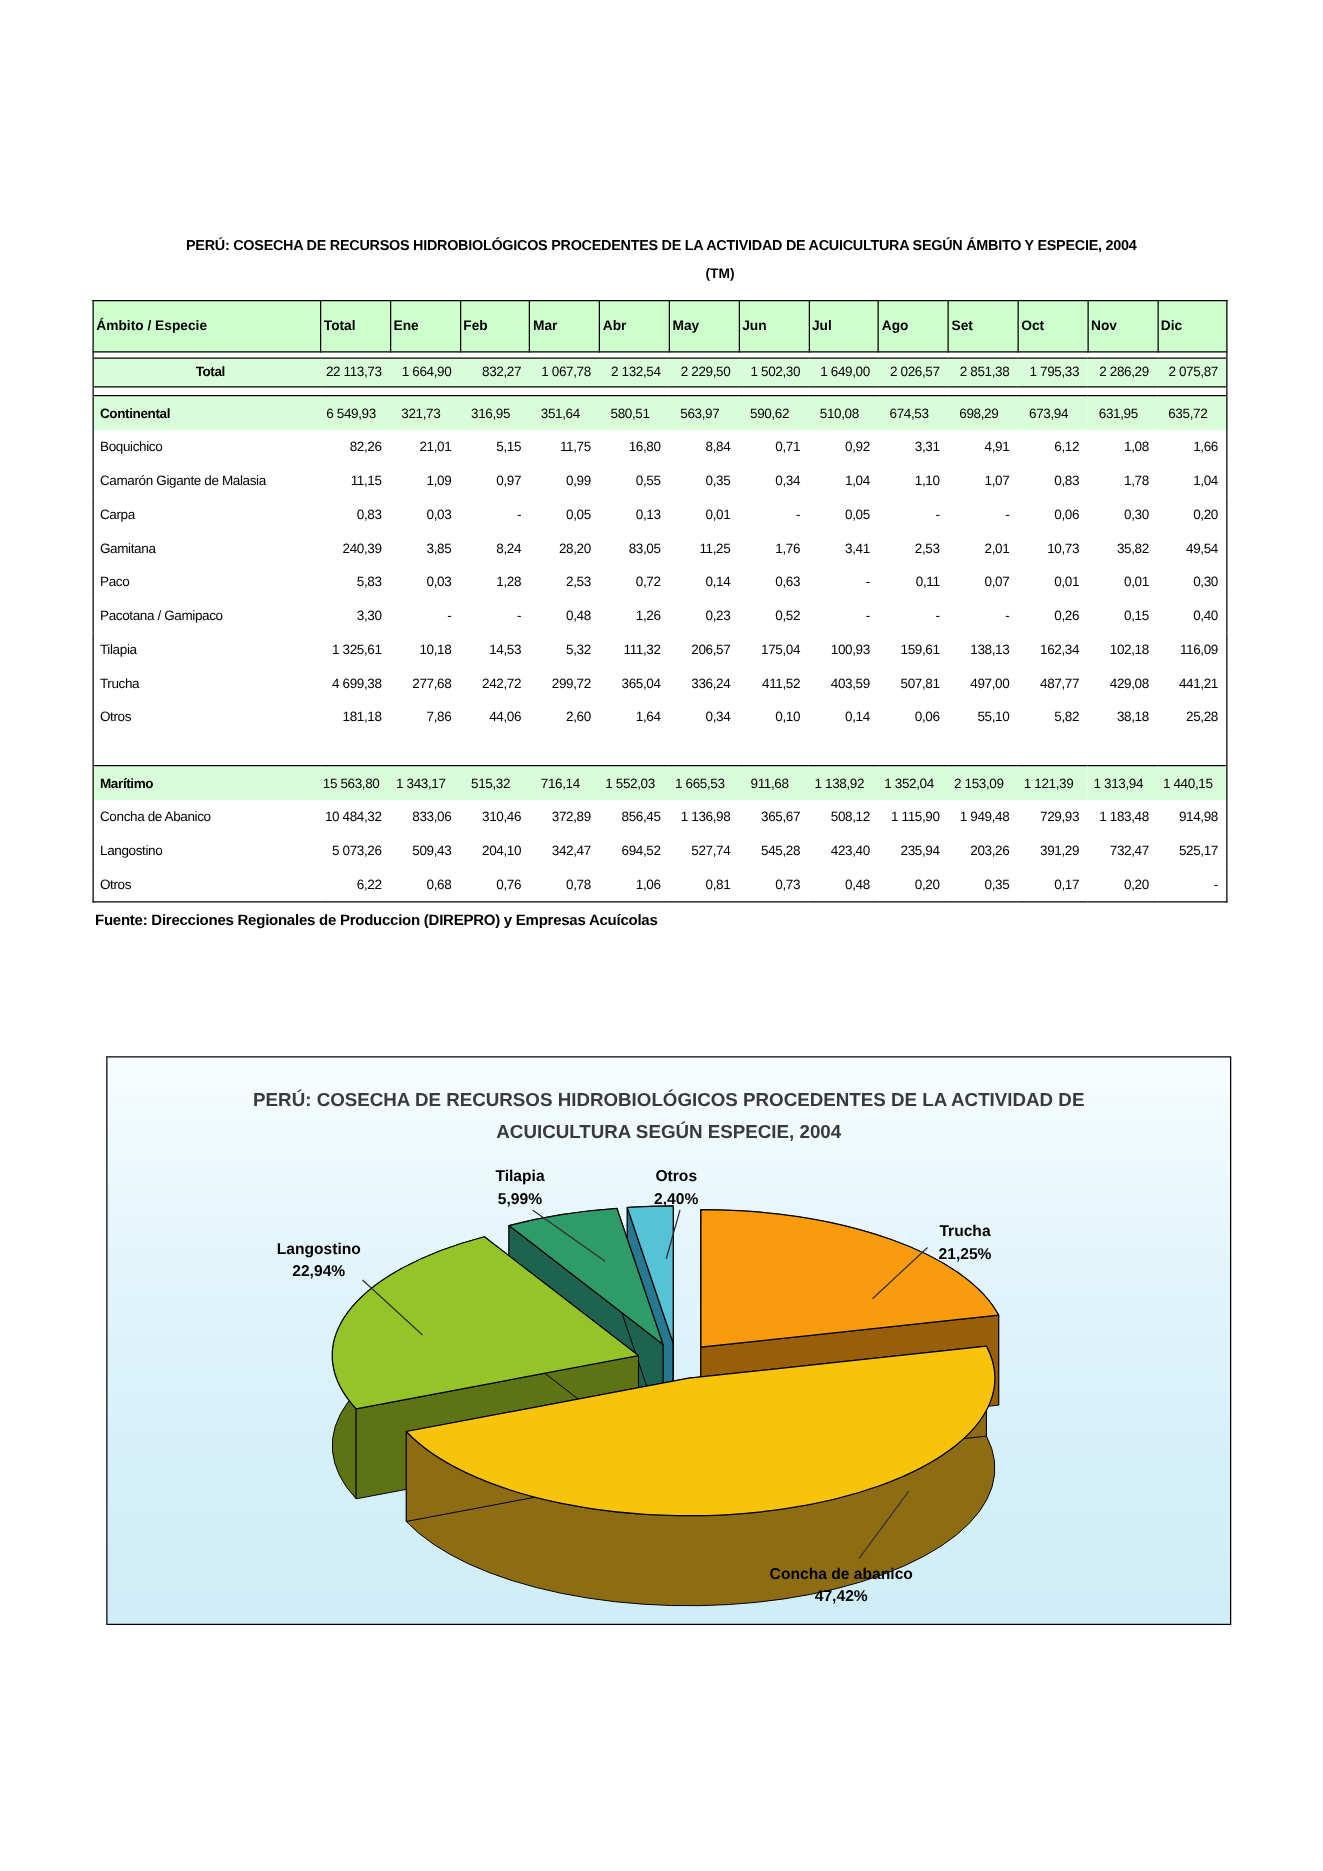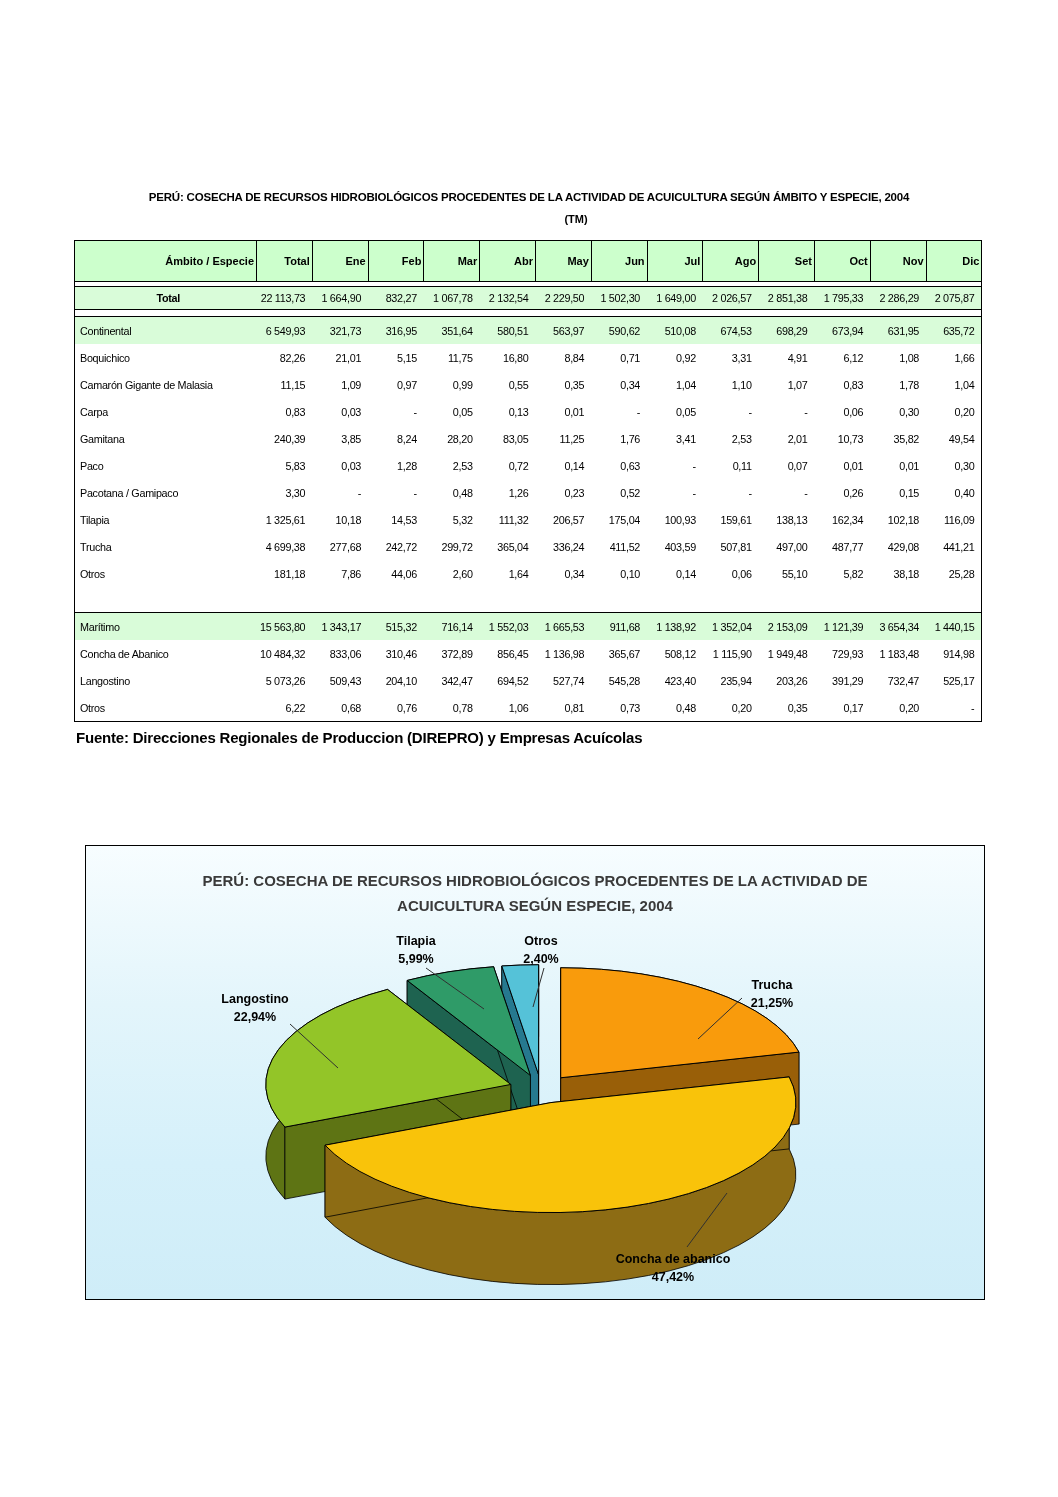--- a/index.html
+++ b/index.html
@@ -8,32 +8,32 @@
 
   
   .tbl-title{position:absolute;top:191px;left:0;width:1058px;text-align:center;
              font-size:11.5px;font-weight:bold;letter-spacing:-0.2px;}
   .tbl-subtitle{position:absolute;top:213px;left:0;width:1058px;text-align:center;
              font-size:11px;font-weight:bold;padding-left:47px;}
   .table-wrap{position:absolute;left:74px;top:240px;}
   table.data{border-collapse:collapse;table-layout:fixed;width:908px;
              border:1.6px solid #000;}
   table.data th{background:#CCFFCC;border:1.2px solid #000;font-weight:bold;
-             font-size:11px;height:40px;text-align:right;padding:0 2px;}
+             font-size:11px;height:40px;text-align:left;padding:0 2px;}
   table.data td{font-size:10.8px;letter-spacing:-0.3px;text-align:right;
              padding:0 7px 0 0;white-space:nowrap;height:27px;}
   table.data td.lbl{text-align:left;padding:0 0 0 5px;}
   tr.sp4 td{height:4px;padding:0;}
   tr.sp6 td{height:6px;padding:0;}
   tr.total td{background:#D9FCD9;border-top:1px solid #000;border-bottom:1px solid #000;height:22px;}
   tr.total td.lbl{text-align:center;font-weight:bold;}
-  tr.section td{background:#D9FCD9;border-top:1px solid #000;}
-  tr.section td.lbl{font-weight:normal;}
+  tr.section td{background:#D9FCD9;border-top:1px solid #000;text-align:center;}
+  tr.section td.lbl{font-weight:bold;}
   tr.blank td{height:25px;}
-  .source-note{position:absolute;left:76px;top:729px;font-size:15px;font-weight:bold;
+  .source-note{position:absolute;left:76px;top:729px;font-size:12px;font-weight:bold;
              letter-spacing:-0.2px;}
 
   
   .chart-box{position:absolute;left:85px;top:845px;width:898px;height:453px;
              border:1.6px solid #000;
              background:linear-gradient(180deg,#F7FDFF 0%,#E3F5FB 35%,#D5F0FA 70%,#CFEDF8 100%);}
   .chart-title{position:absolute;top:22px;left:0;width:100%;text-align:center;
              font-size:15px;font-weight:bold;color:#3a3a3a;line-height:25px;}
   .pie-svg{position:absolute;left:0;top:0;width:898px;height:453px;}
   .pie-label{position:absolute;transform:translateX(-50%);text-align:center;
@@ -288,21 +288,21 @@
             <td>1 343,17</td>
             <td>515,32</td>
             <td>716,14</td>
             <td>1 552,03</td>
             <td>1 665,53</td>
             <td>911,68</td>
             <td>1 138,92</td>
             <td>1 352,04</td>
             <td>2 153,09</td>
             <td>1 121,39</td>
-            <td>3 654,34</td>
+            <td>1 313,94</td>
             <td>1 440,15</td>
           </tr>
           <tr class="species">
             <td class="lbl">Concha de Abanico</td>
             <td>10 484,32</td>
             <td>833,06</td>
             <td>310,46</td>
             <td>372,89</td>
             <td>856,45</td>
             <td>1 136,98</td>

